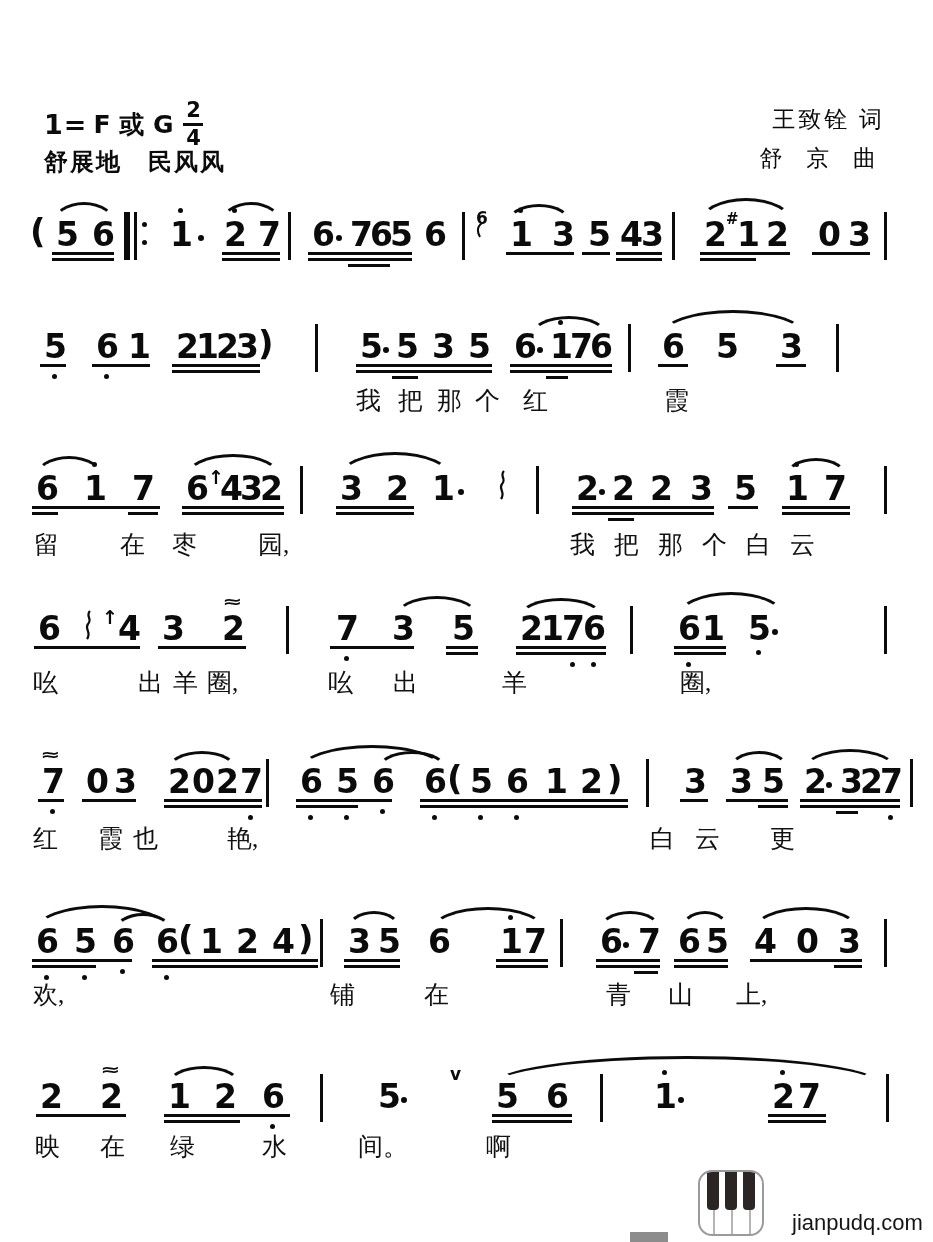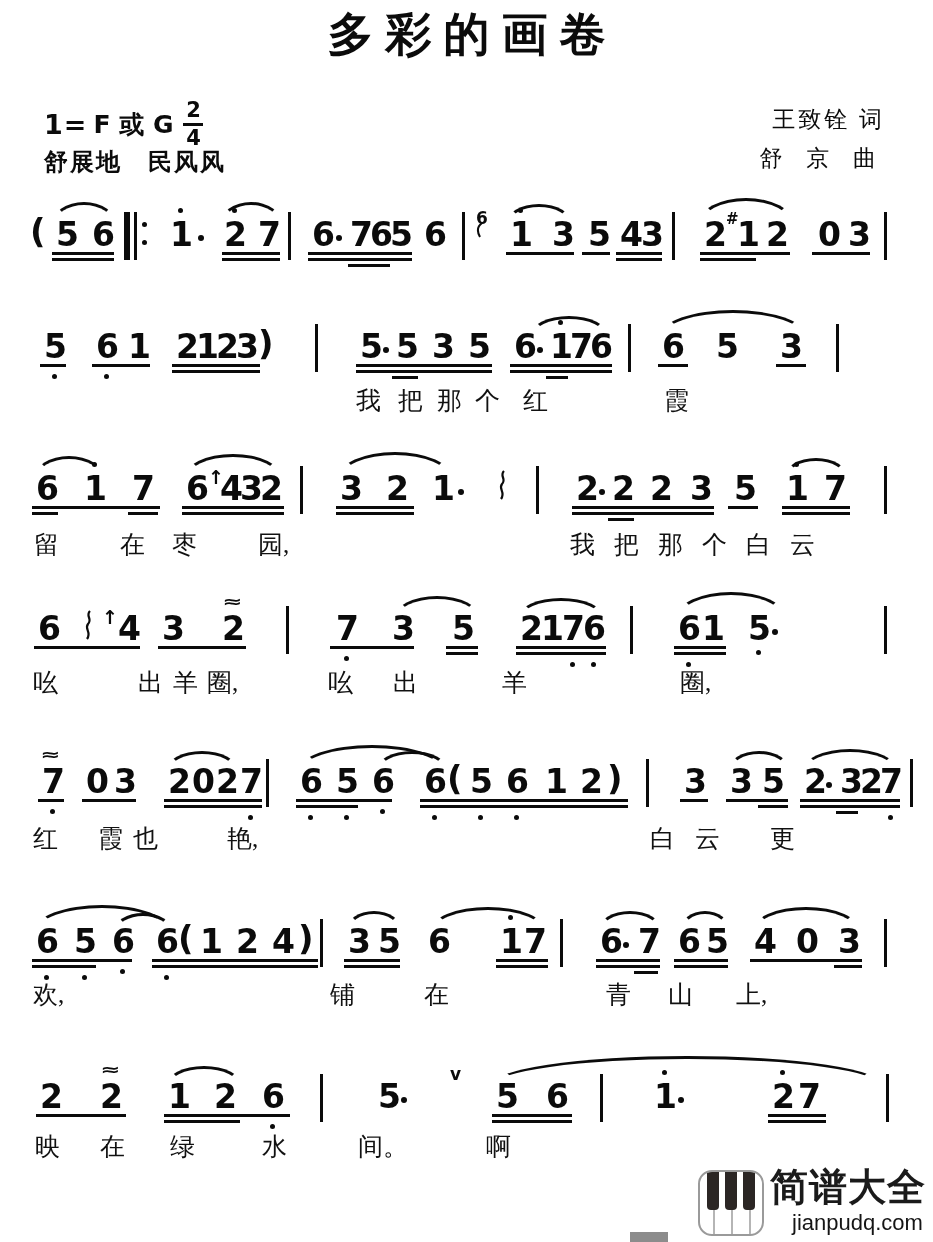--- a/index.html
+++ b/index.html
@@ -54,21 +54,20 @@
   .wm-icon .wl{position:absolute;top:38px;width:1.5px;height:24px;background:#b5b5b5;display:block;}
   .wm-icon .wl1{left:13px;}.wm-icon .wl2{left:31px;}.wm-icon .wl3{left:49px;}
   .wm-brand{position:absolute;left:140px;top:4px;font:bold 38px/1 "Liberation Sans",sans-serif;
            color:#1a1a1a;letter-spacing:1px;white-space:nowrap;}
   .wm-site{position:absolute;left:162px;top:48px;font:22px/1 "Liberation Sans",sans-serif;color:#151515;}
 </style>
 </head>
 <body>
 
 <div id="page">
-  <h1 class="title">多彩的画卷</h1>
 
   <div class="keysig">
     <span class="kp">1=</span>
     <span class="kb">F 或 G</span>
     <span class="frac">
       <span>2</span>
       <i class="fbar"></i>
       <span>4</span>
     </span>
   </div>
@@ -463,16 +462,15 @@
   <div class="wm">
     <i class="wm-bar"></i>
     <div class="wm-icon">
       <i class="bk bk1"></i>
       <i class="bk bk2"></i>
       <i class="bk bk3"></i>
       <i class="wl wl1"></i>
       <i class="wl wl2"></i>
       <i class="wl wl3"></i>
     </div>
-    <div class="wm-brand">简谱大全</div>
     <div class="wm-site">jianpudq.com</div>
   </div>
 </div>
 
 </body></html>

